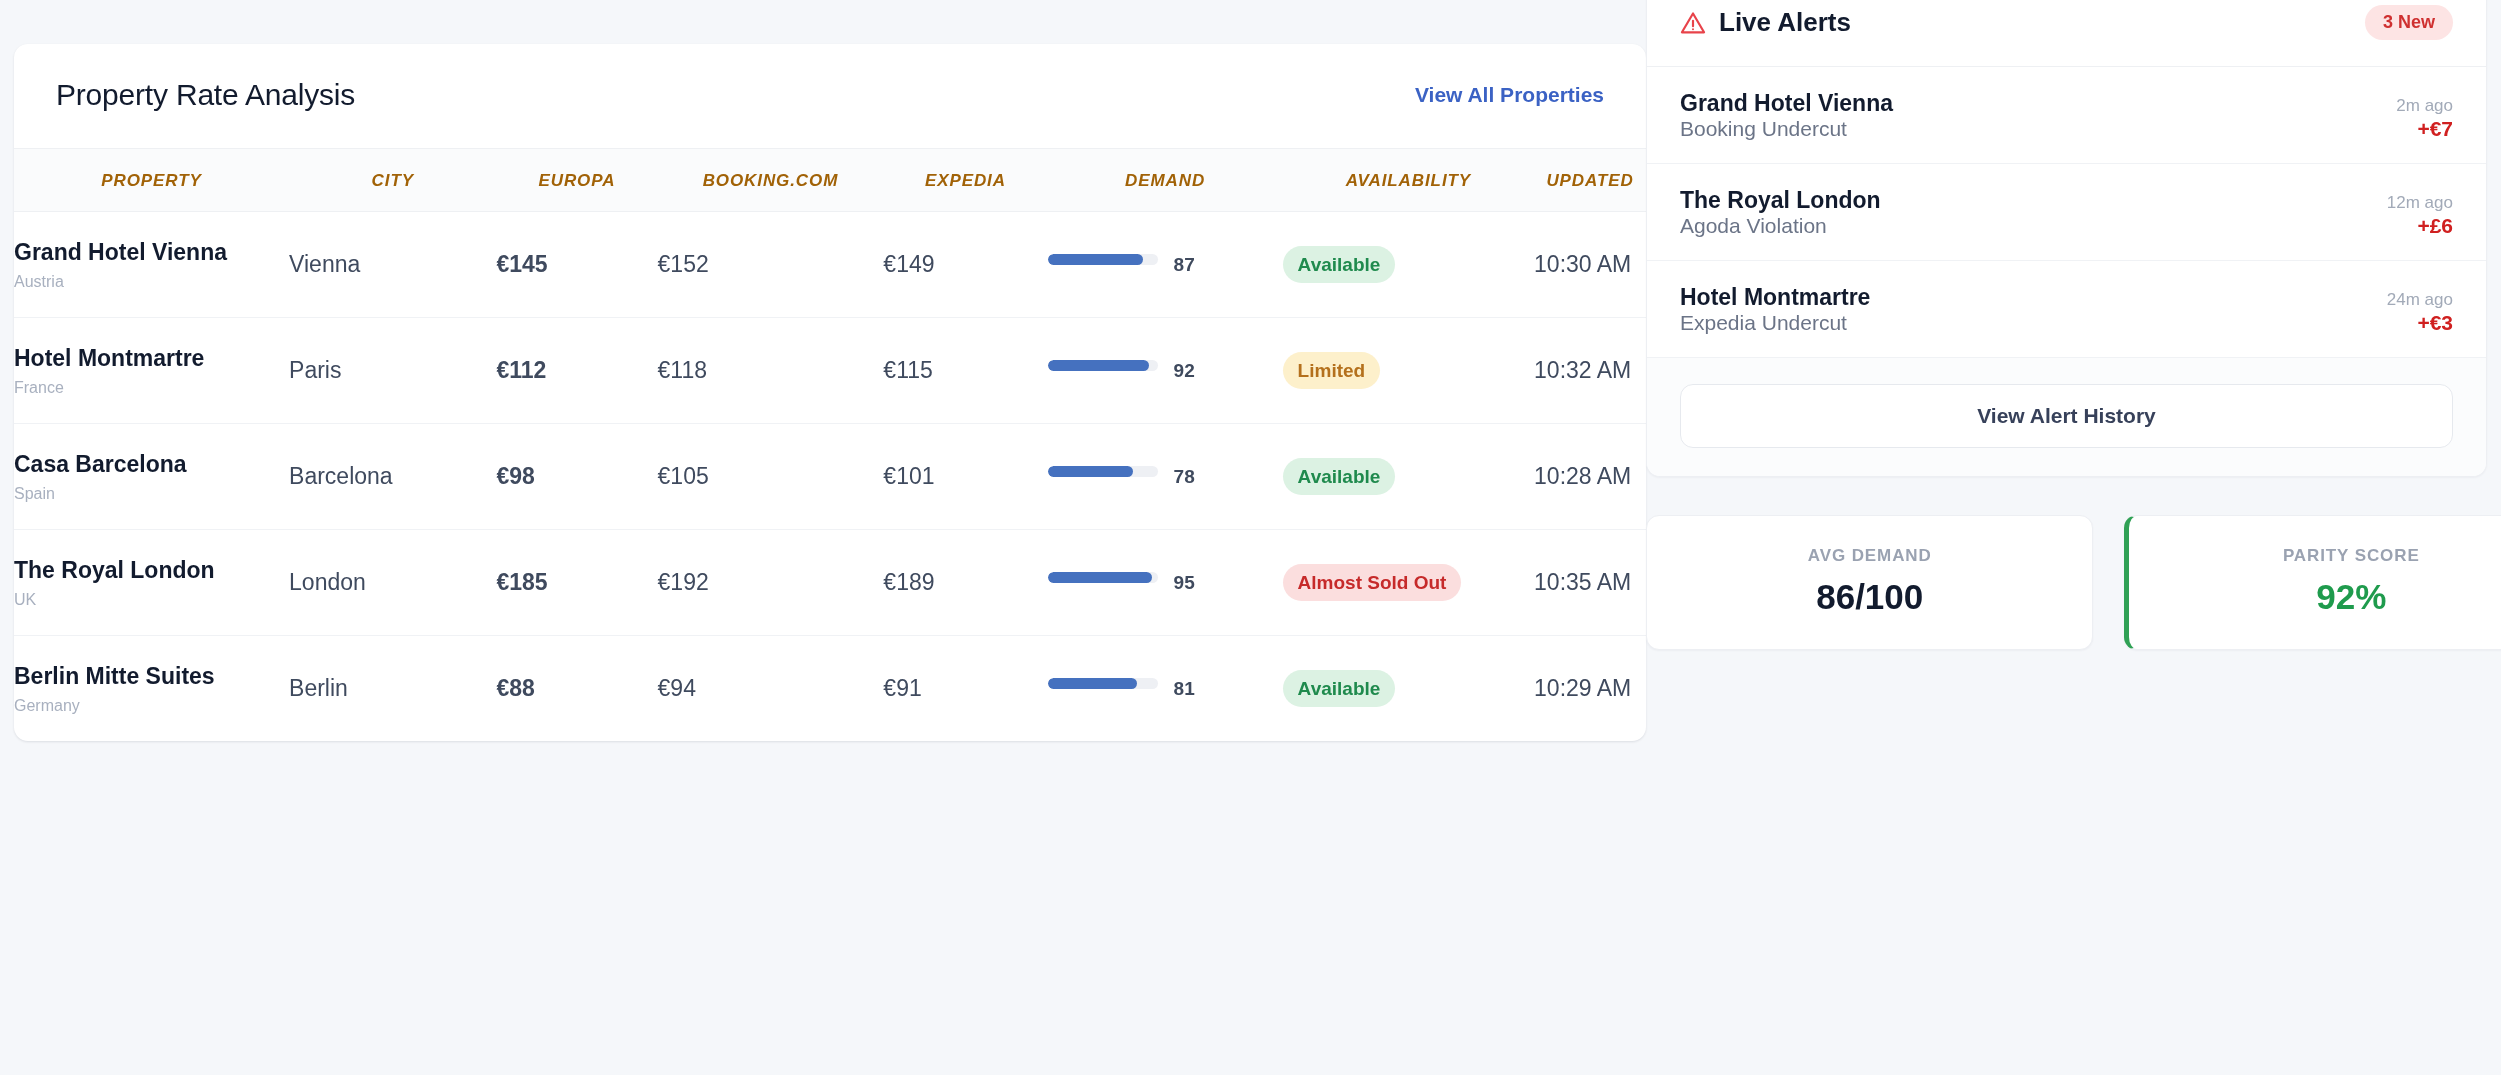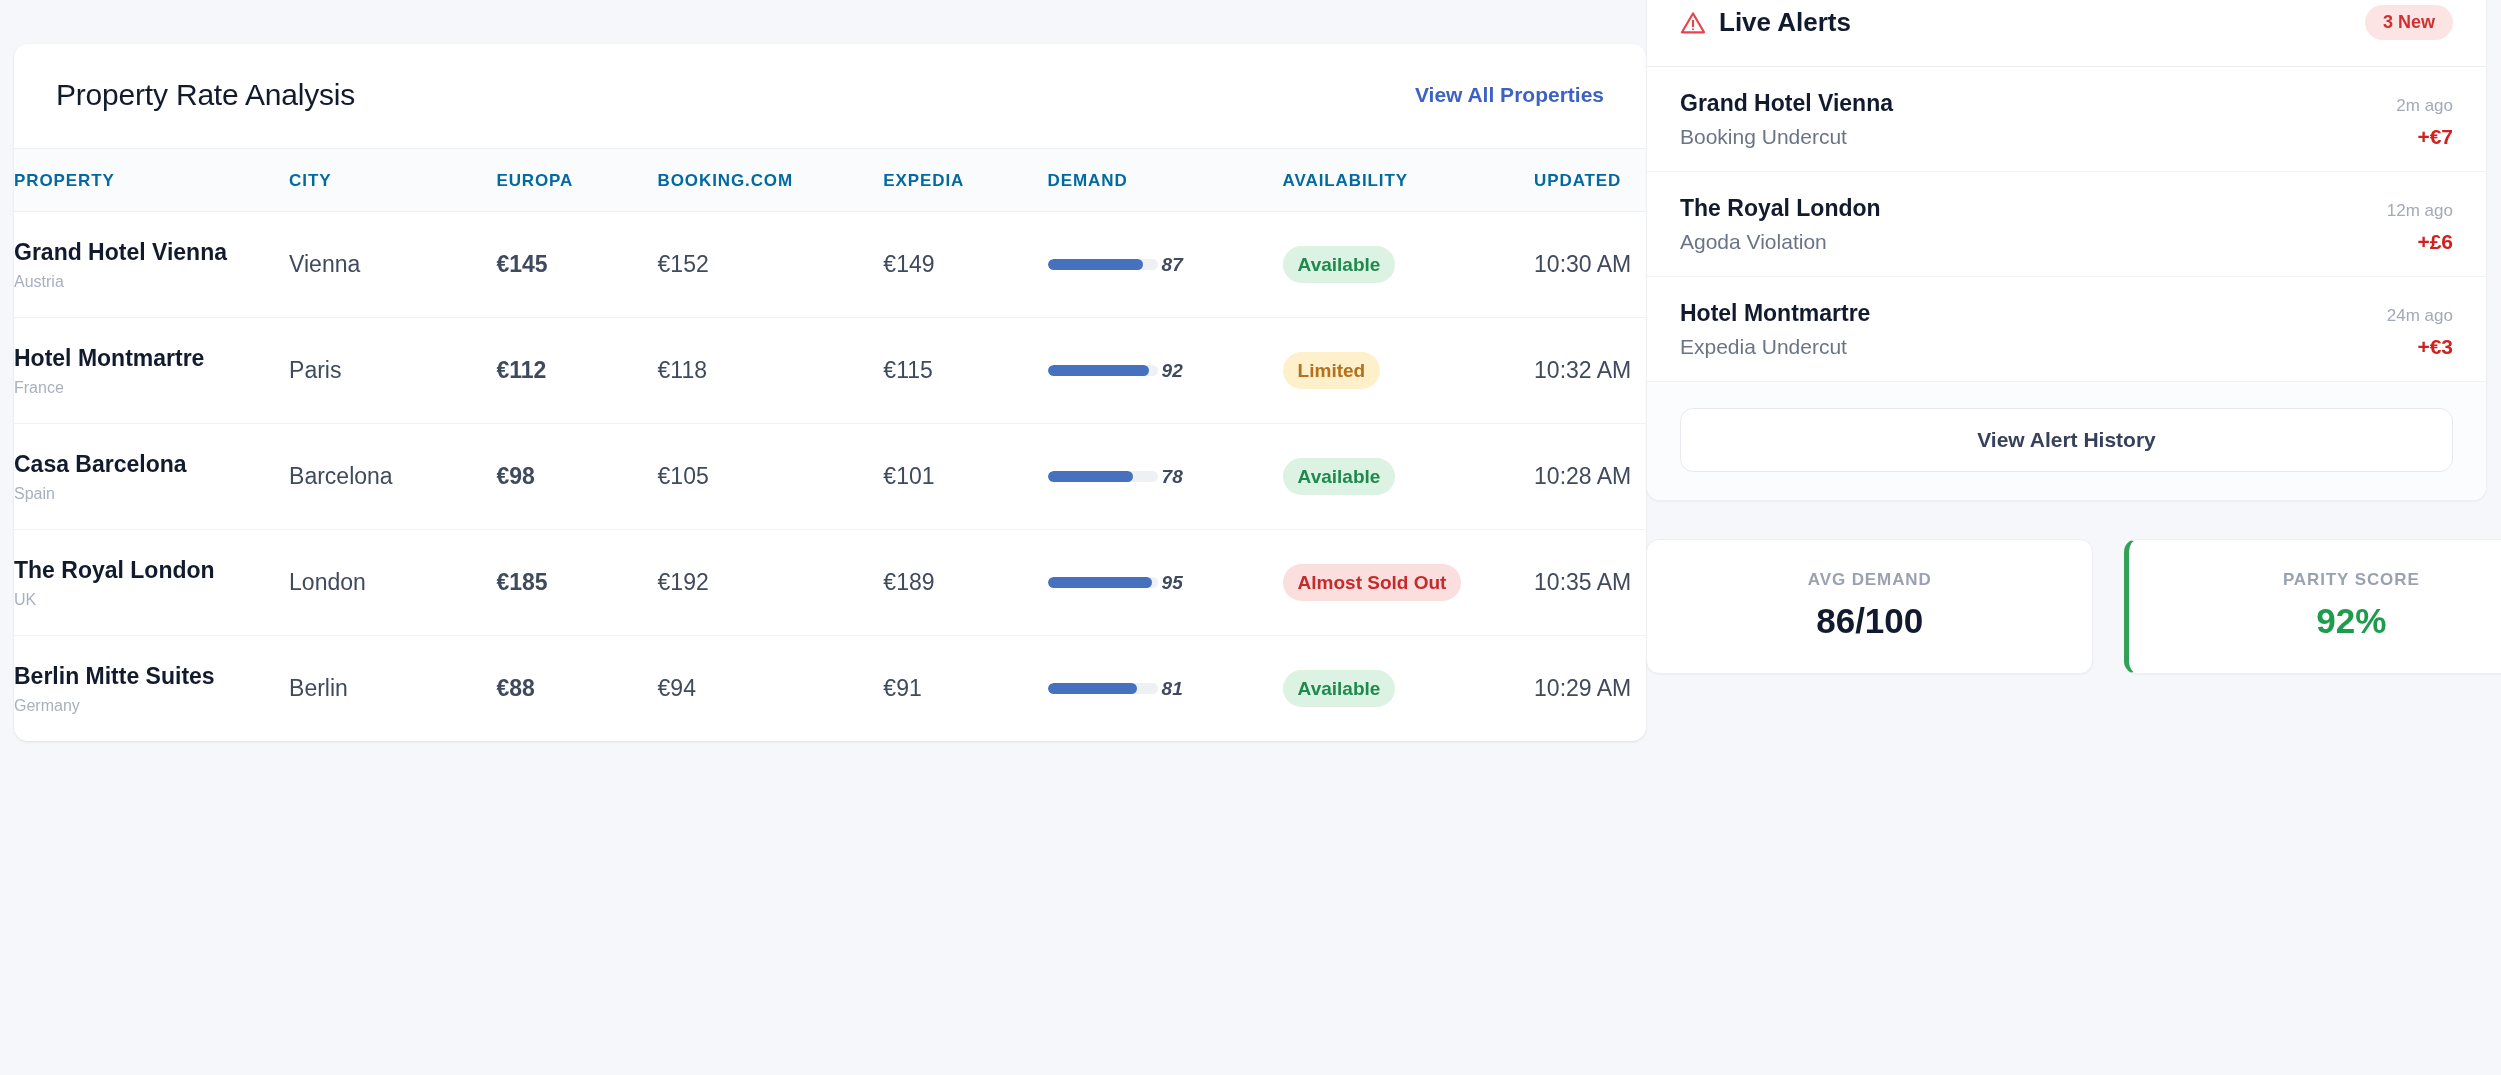--- a/index.html
+++ b/index.html
@@ -52,24 +52,25 @@
   }
 
   table.rates { width: 100%; border-collapse: collapse; table-layout: fixed; }
   table.rates thead th {
     background: #fafbfc;
     border-top: 1px solid #eef0f3;
     border-bottom: 1px solid #eef0f3;
     font-size: 17px;
     font-weight: 700;
     letter-spacing: 0.9px;
-    color: #0369a1;
-    text-align: left;
+    color: #a16207;
+    text-align: center;
     padding: 22px 0 20px 0;
     text-transform: uppercase;
+    font-style: italic;
   }
   table.rates tbody td {
     border-bottom: 1px solid #f0f2f5;
     padding: 26px 0;
     vertical-align: middle;
     font-size: 23px;
     color: #3f4a5e;
   }
   table.rates tbody tr:last-child td { border-bottom: none; }
 
@@ -95,21 +96,21 @@
   }
   .prop-country {
     font-size: 16px;
     color: #a8b0bf;
     margin-top: 7px;
   }
   .city-cell { color: #6b7487; font-size: 23px; }
   .price-europa { color: #2f5fc0; font-weight: 700; font-size: 23px; }
   .price-other { color: #50596b; font-size: 23px; }
 
-  .demand-wrap { display: flex; align-items: center; gap: 4px; font-style: italic; }
+  .demand-wrap { display: flex; gap: 16px; }
   .demand-track {
     width: 110px;
     height: 11px;
     background: #eef0f4;
     border-radius: 99px;
     overflow: hidden;
     flex: 0 0 auto;
   }
   .demand-fill {
     height: 100%;
@@ -177,21 +178,21 @@
   }
   .alert-line1 {
     display: flex;
     align-items: baseline;
     justify-content: space-between;
   }
   .alert-line2 {
     display: flex;
     align-items: flex-end;
     justify-content: space-between;
-    margin-top: 8px;
+    margin-top: 0;
   }
   .alert-prop { font-size: 23px; font-weight: 700; color: #121b2e; }
   .alert-time { font-size: 17px; color: #a2aab8; }
   .alert-type { font-size: 21px; color: #6b7487; }
   .alert-delta { font-size: 21px; font-weight: 700; color: #d02020; }
 
   .alert-footer { padding: 26px 33px 28px 33px; background: #fbfcfd; }
   .history-btn {
     display: block;
     width: 100%;

